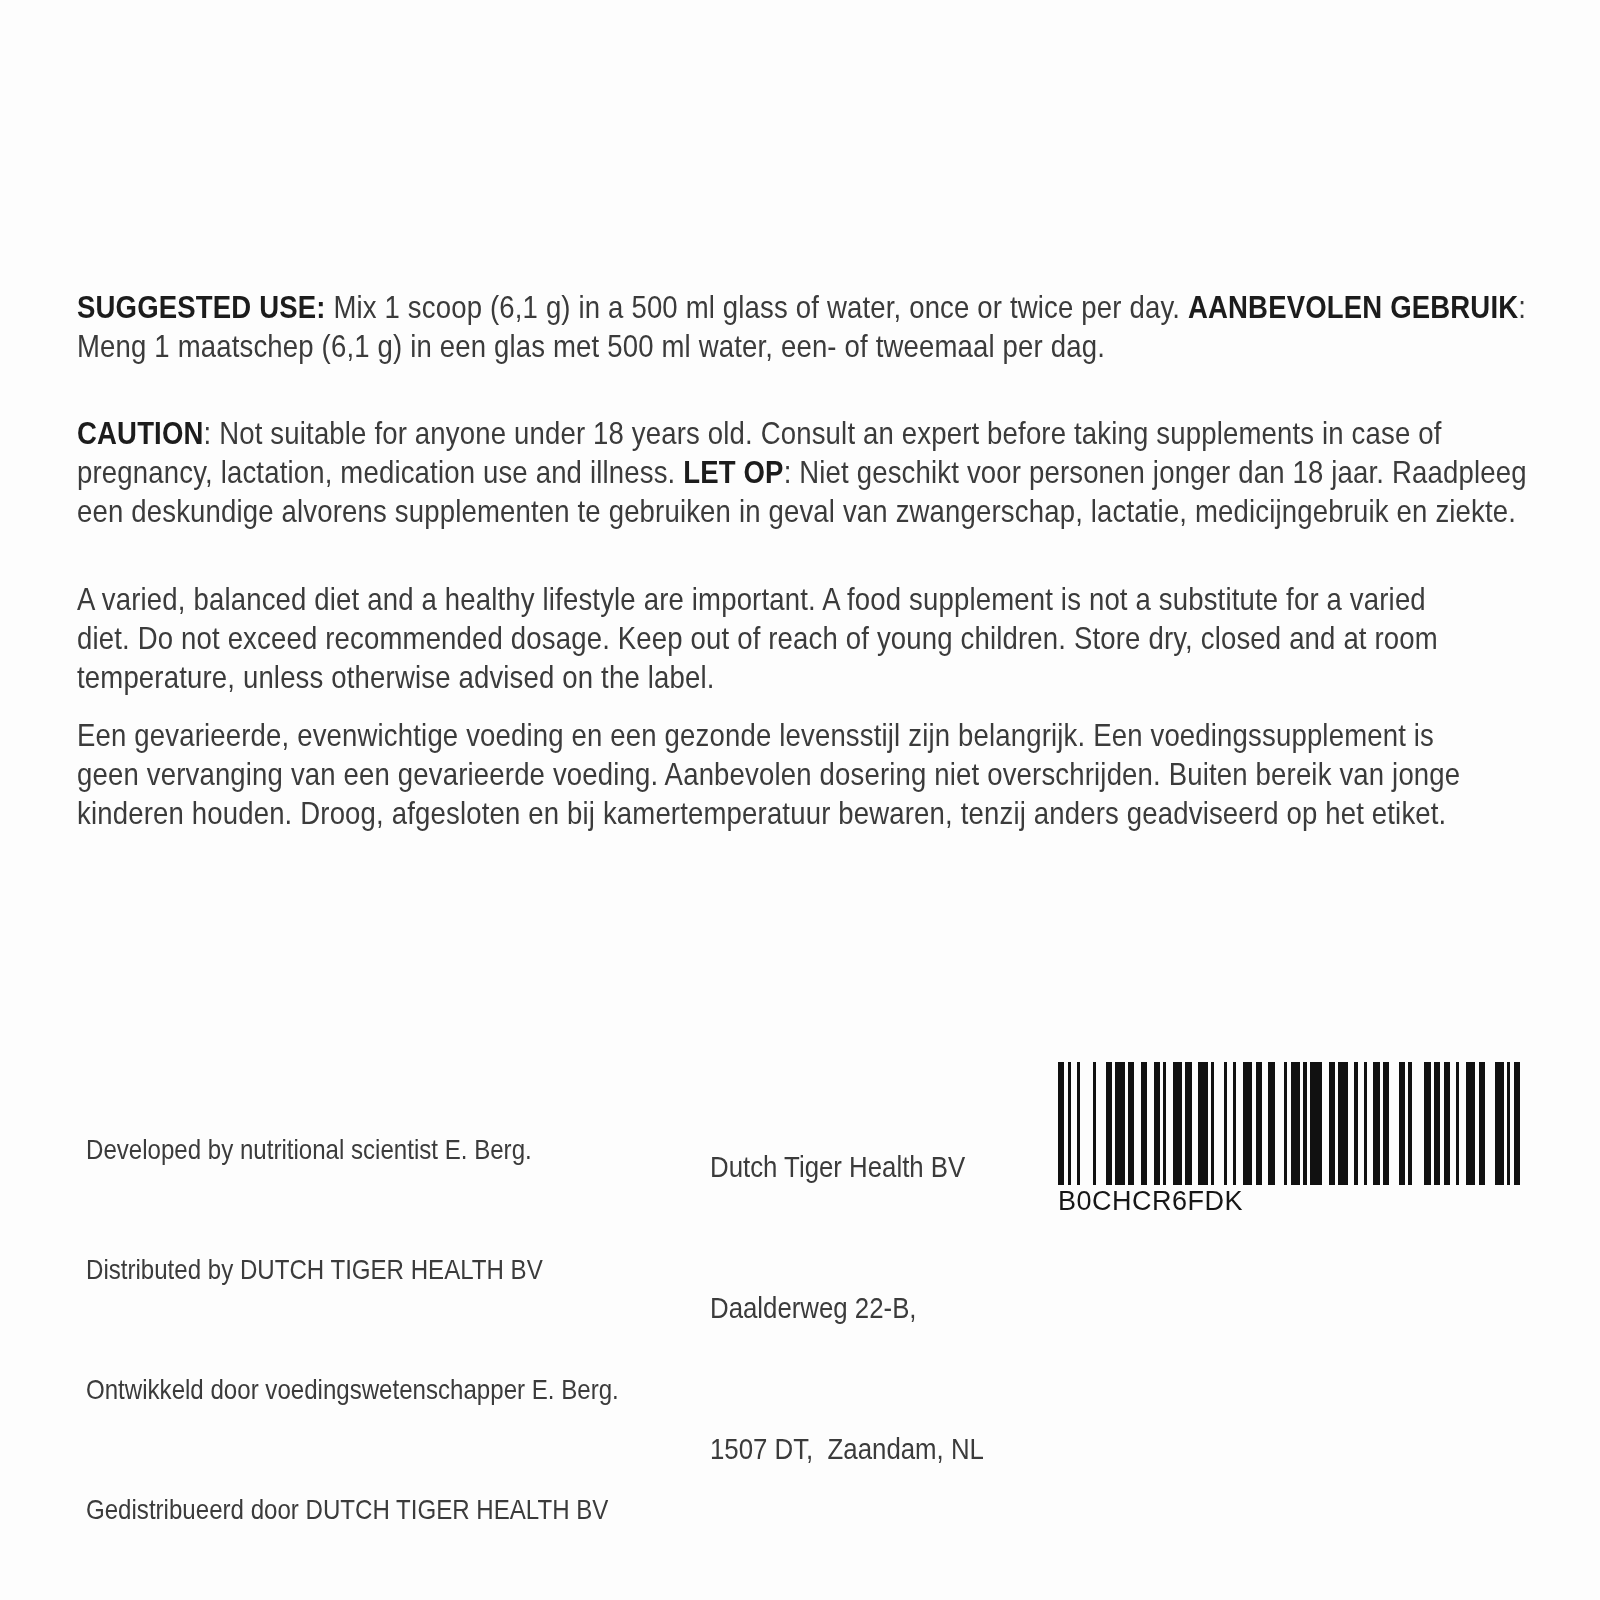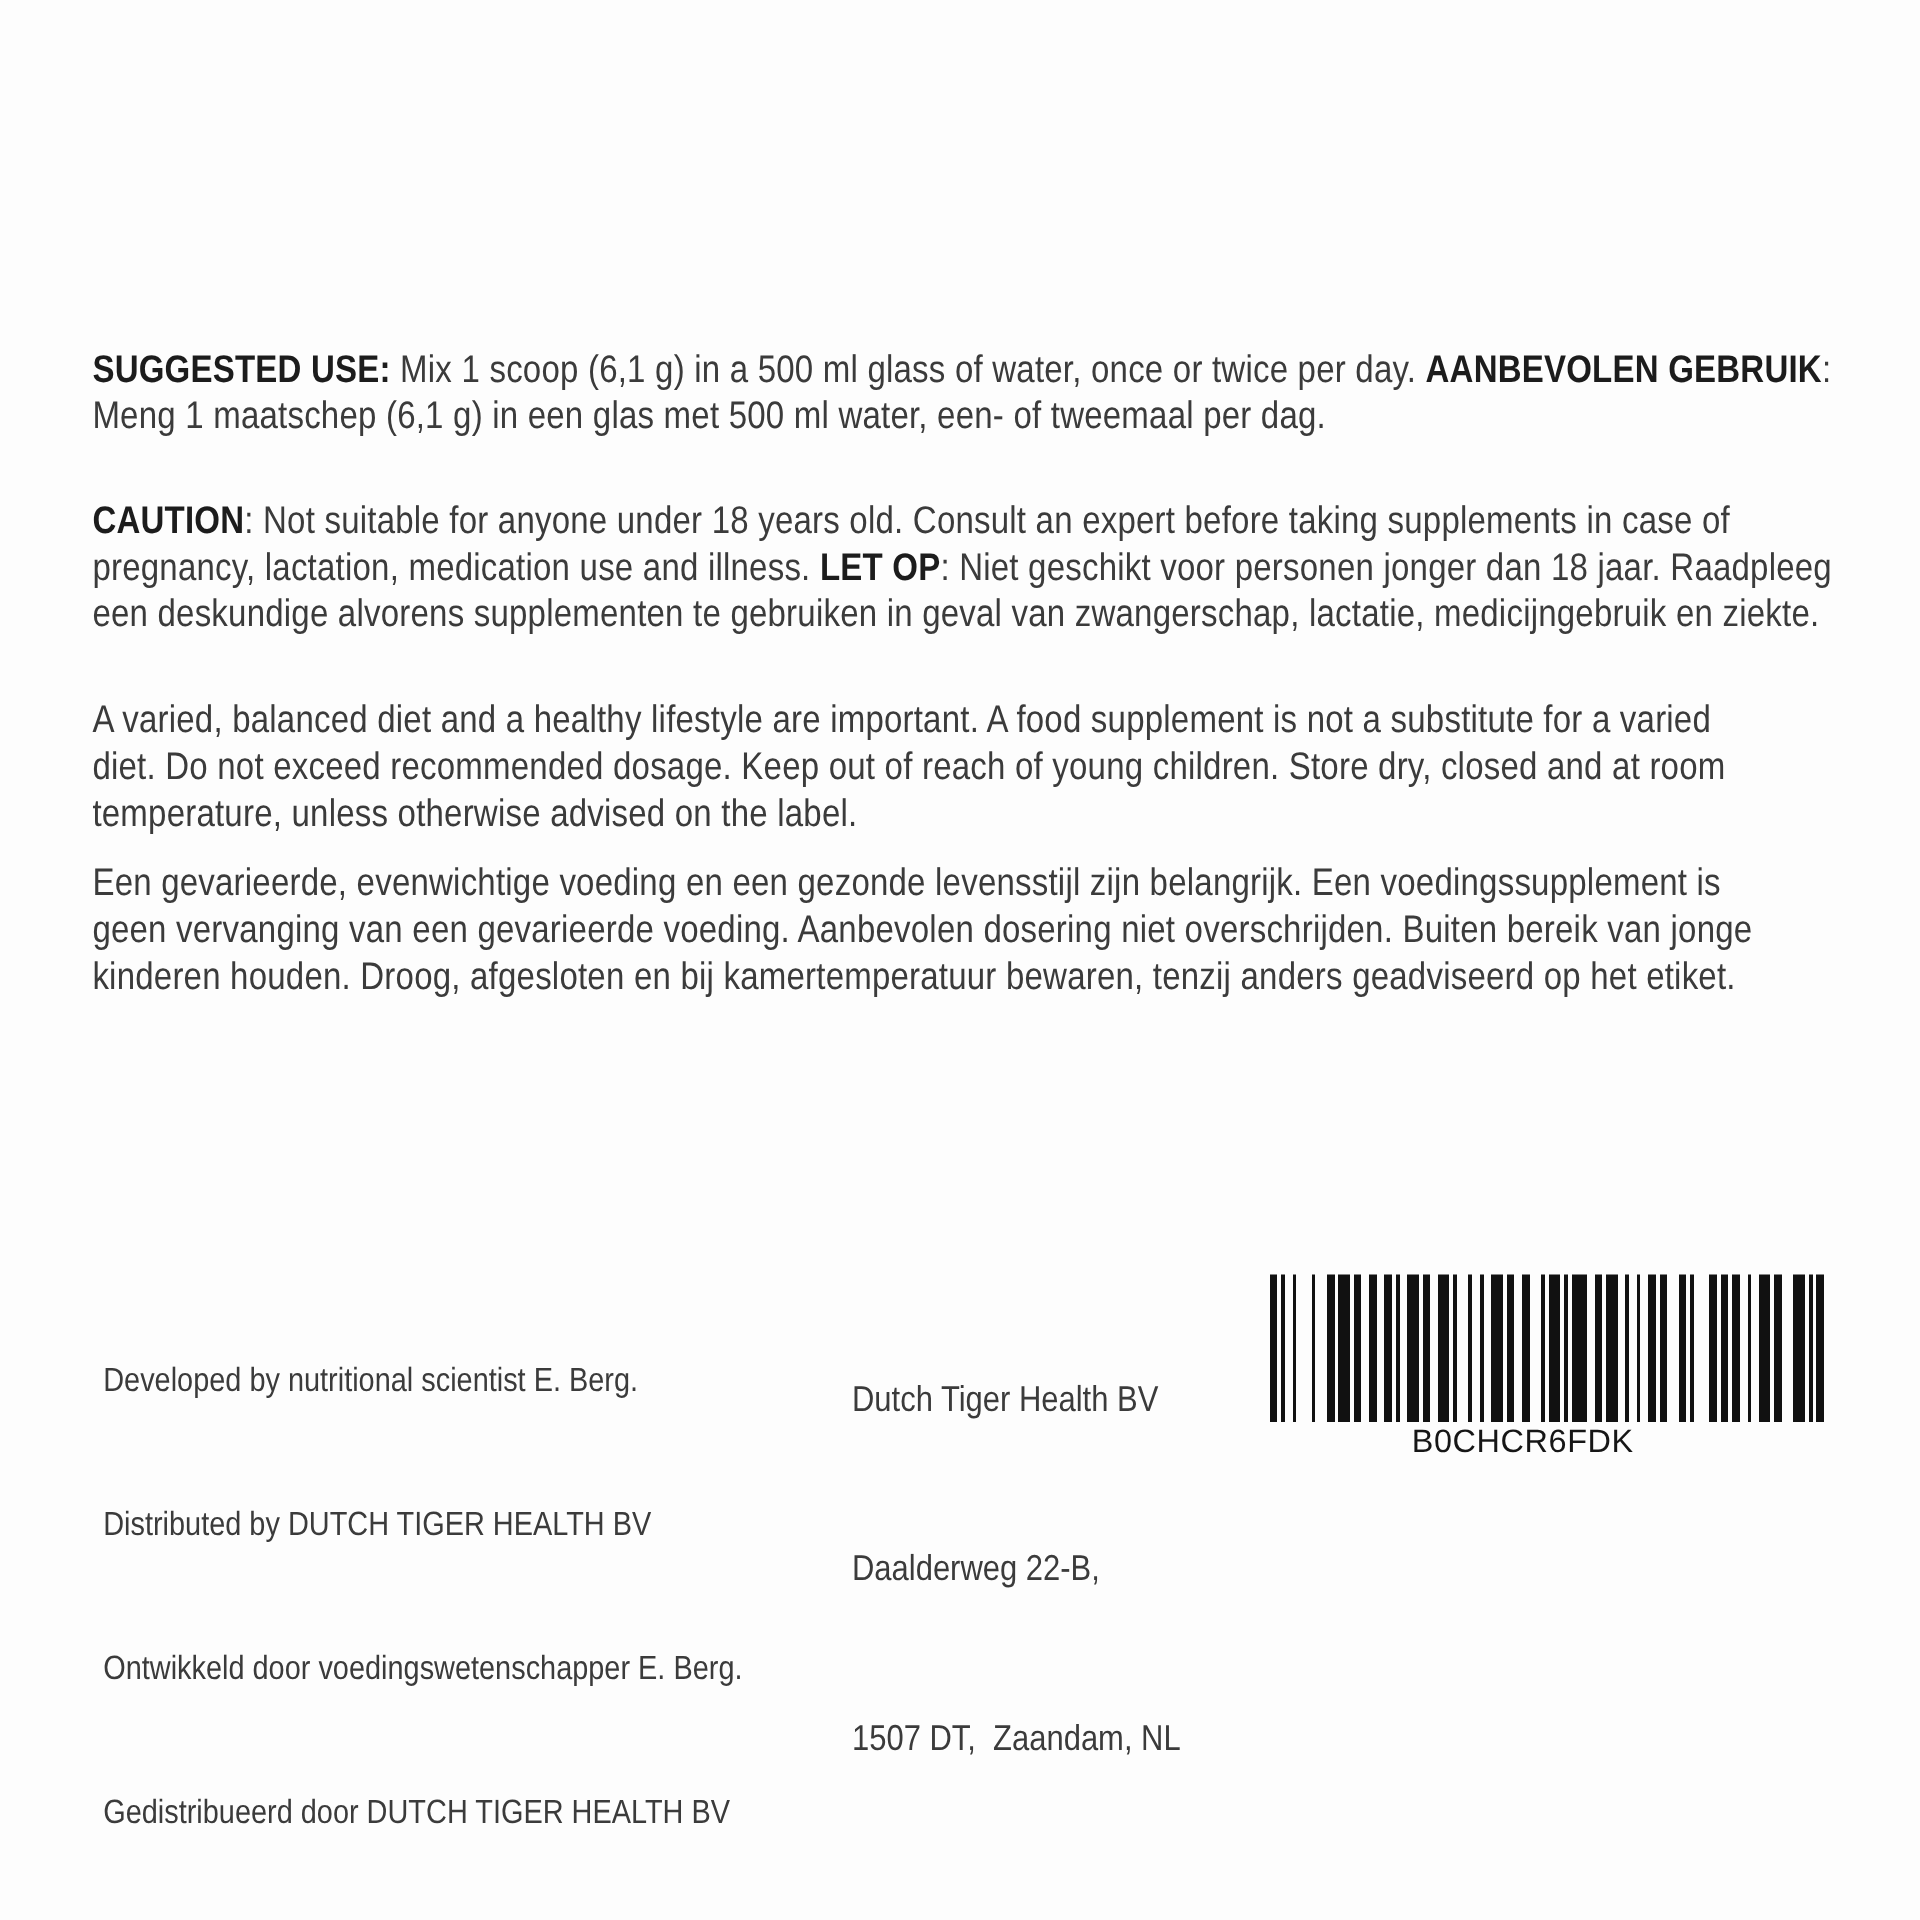--- a/index.html
+++ b/index.html
@@ -60,21 +60,21 @@
     transform-origin: left top;
     white-space: pre;
     color: #3b3b3b;
   }
   
   .barcode {
     position: absolute;
     left: 1058px;
     top: 1062px;
     width: 422px;
-    text-align: center;
+    text-align: left;
   }
   .barcode svg {
     display: block;
     width: 462px;
     height: 123px;
   }
   .barcode-label {
     margin-top: 1px;
     font-size: 27px;
     line-height: 30px;

